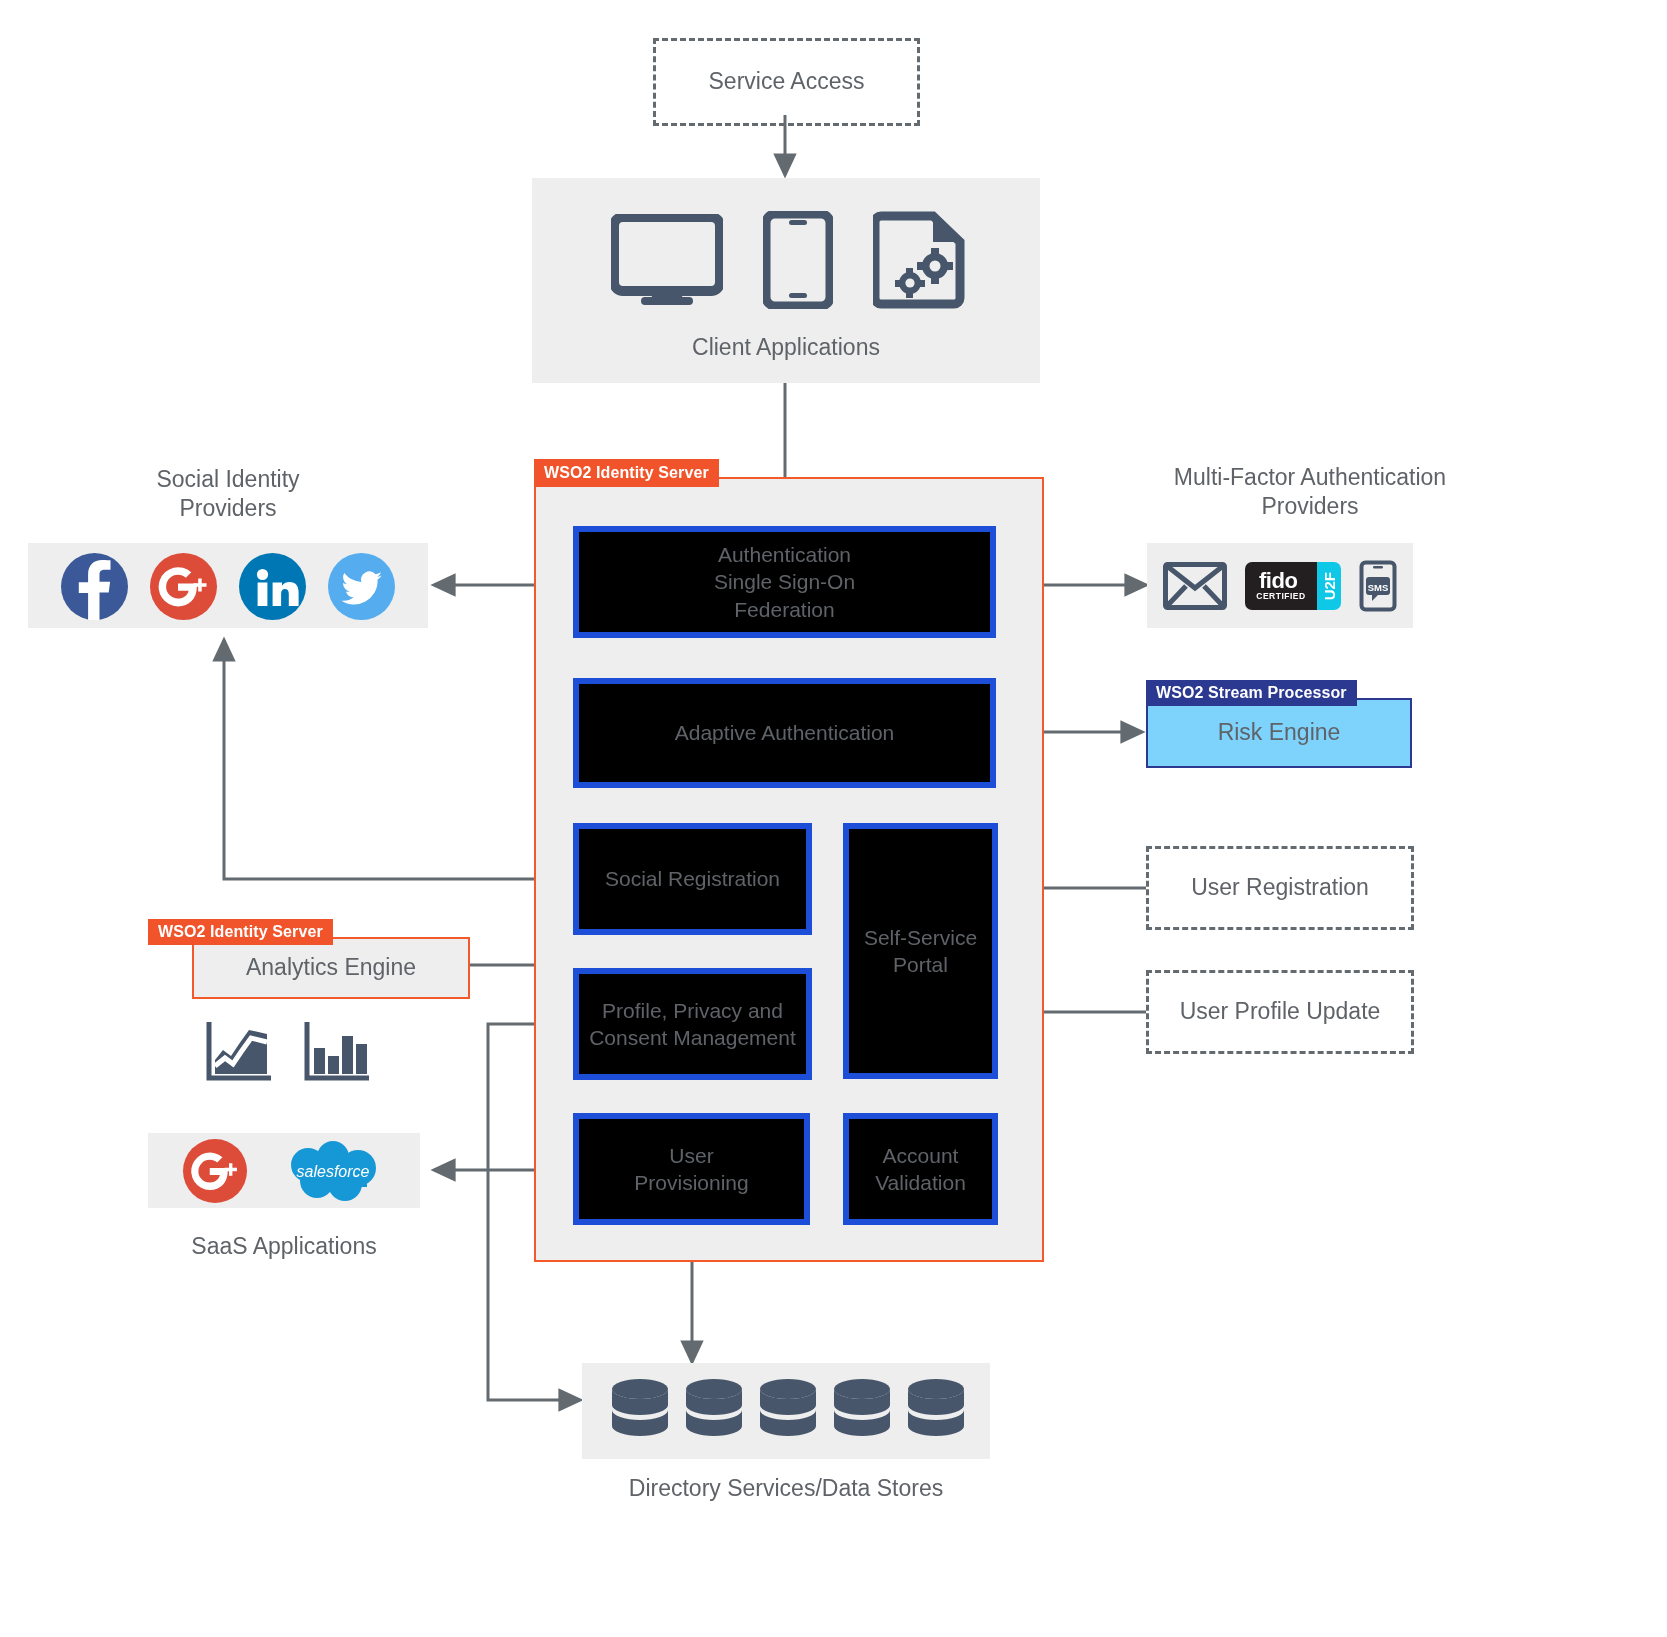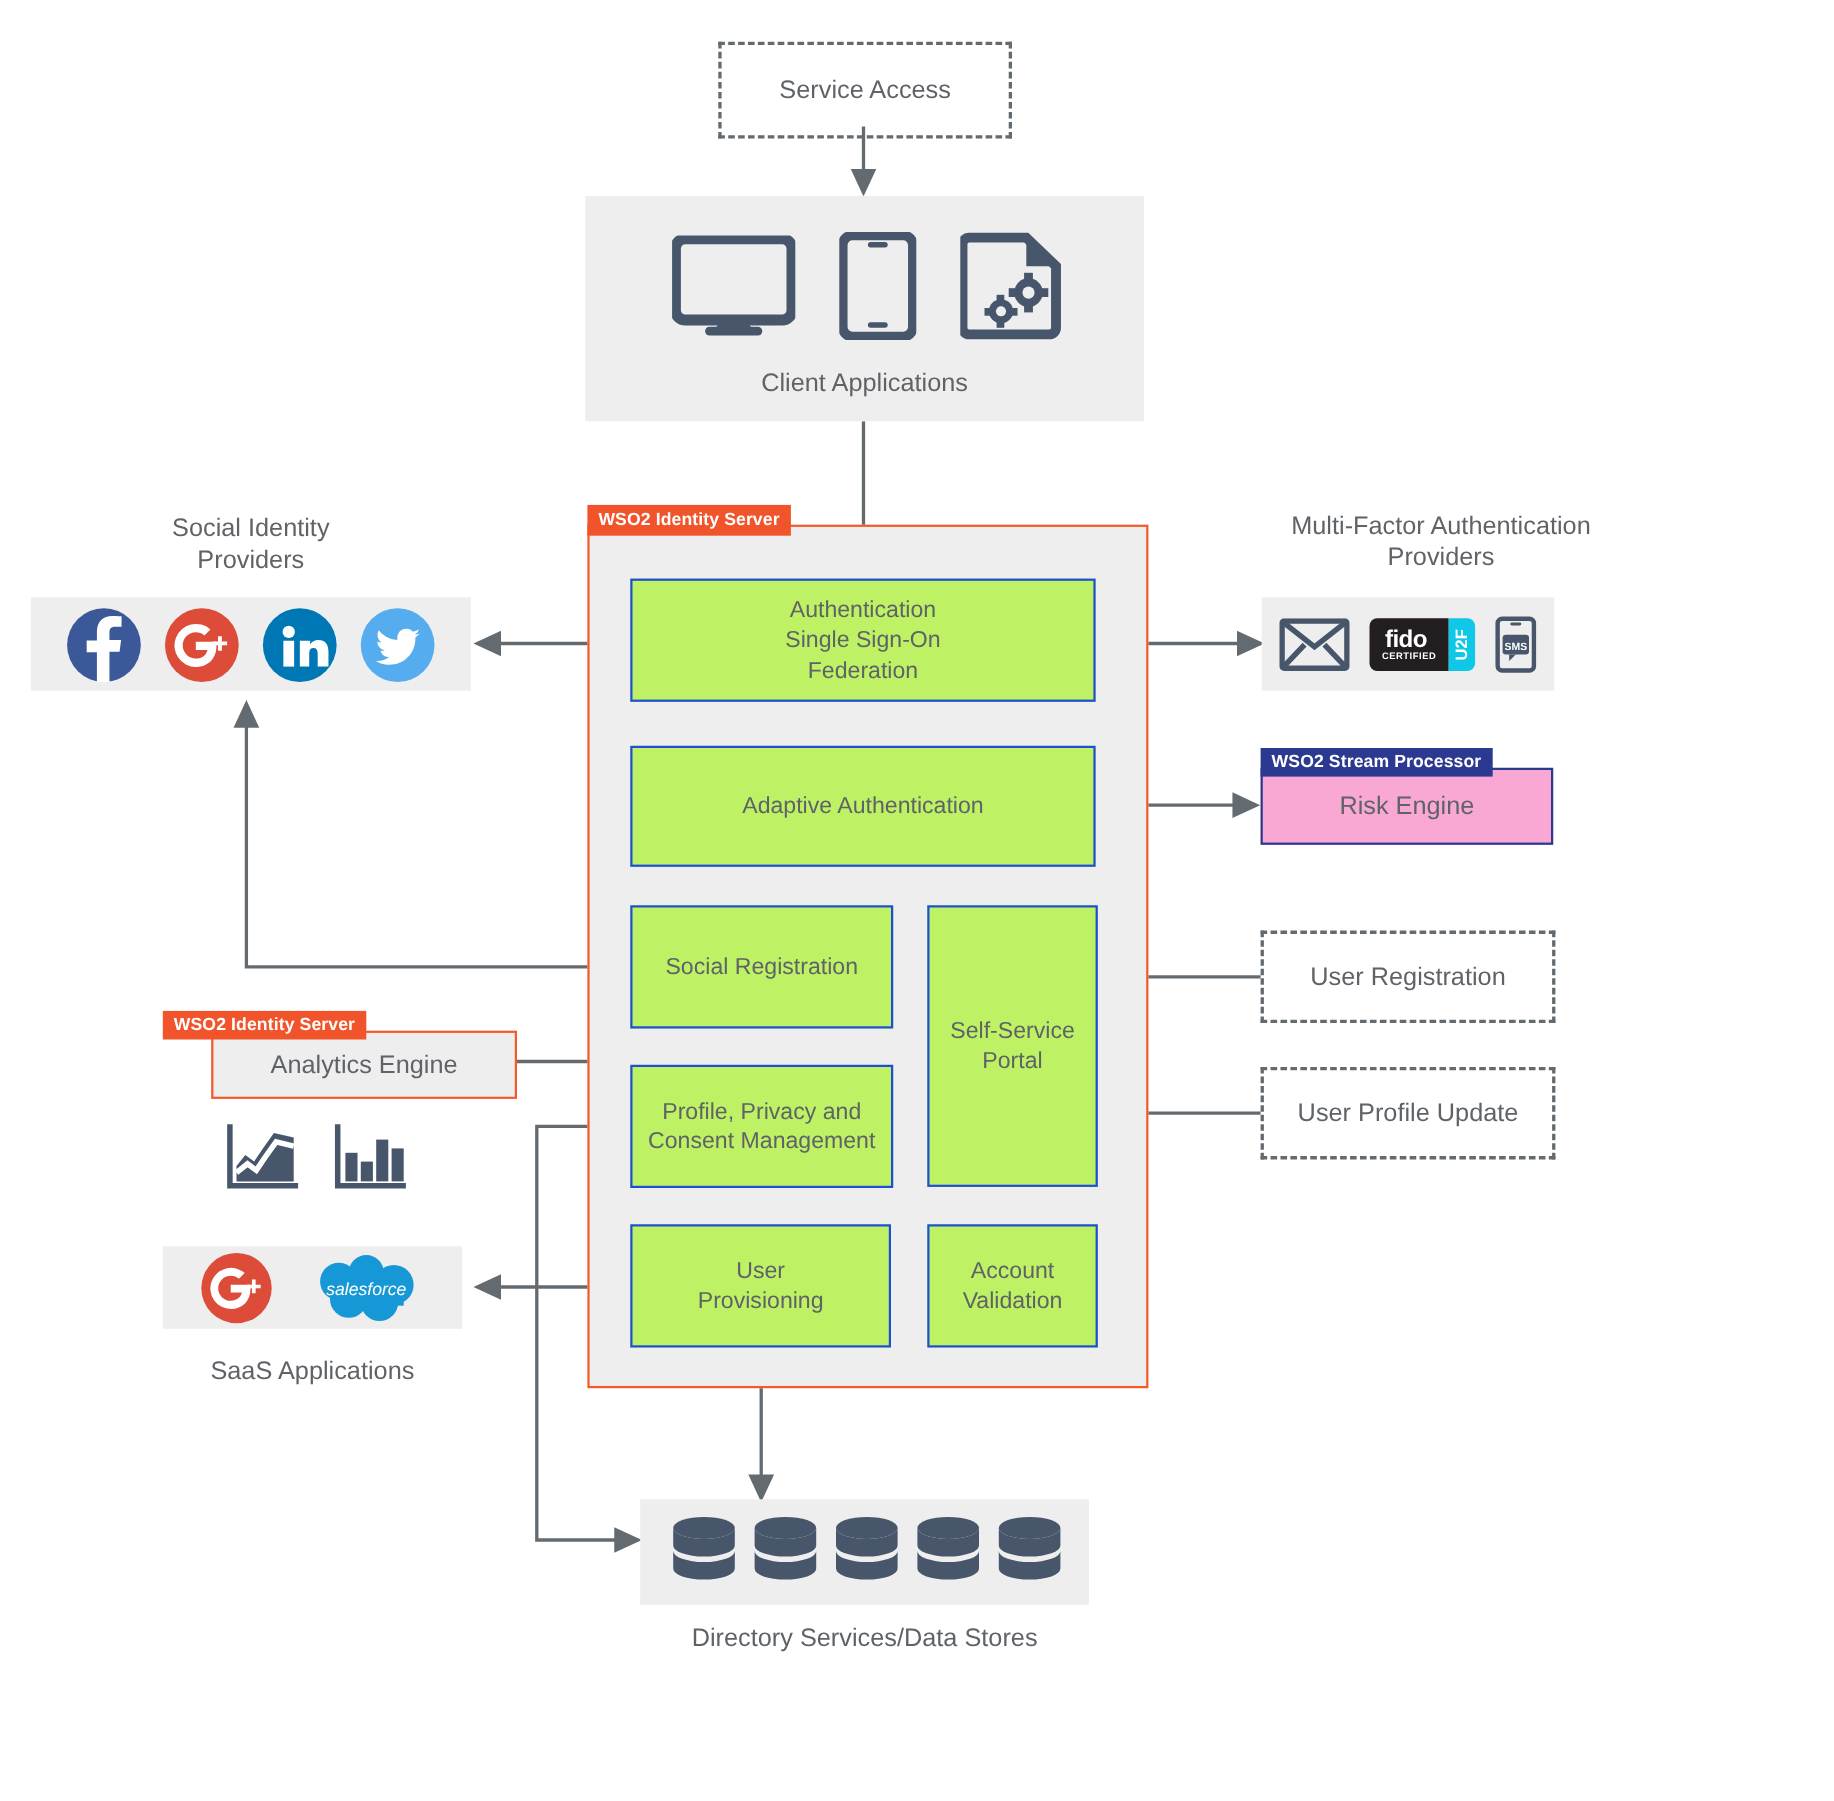--- a/index.html
+++ b/index.html
@@ -11,23 +11,23 @@
   .canvas{position:absolute;inset:0;}
   svg.wires{position:absolute;left:0;top:0;width:1667px;height:1637px;pointer-events:none;}
 
   
   .node{position:absolute;box-sizing:border-box;display:flex;align-items:center;justify-content:center;text-align:center;}
   .txt{font-size:21px;line-height:1.3;color:#5f6368;font-weight:400;}
   .txt-lg{font-size:23px;}
 
   .dashed{border:3px dashed #636b70;background:transparent;}
   .grayband{background:#eeeeee;}
-  .orangebox{border:2px solid #1d4ed8;background:#bef264;}
+  .orangebox{border:6px solid #1d4ed8;background:#000000;}
   .isblock{border:2px solid #f4592a;background:#eeeeee;}
-  .bluebox{border:2px solid #2b3990;background:#f9a8d4;}
+  .bluebox{border:2px solid #2b3990;background:#7dd3fc;}
 
   .tag{position:absolute;box-sizing:border-box;display:flex;align-items:center;
        font-size:16px;font-weight:bold;color:#ffffff;padding:0 10px;letter-spacing:.1px;}
   .tag-orange{background:#f1542b;}
   .tag-blue{background:#2b3990;}
 
   .caption{position:absolute;text-align:center;font-size:23px;line-height:1.25;color:#5f6368;}
 
   
   .iconrow{position:absolute;display:flex;align-items:center;justify-content:center;}

